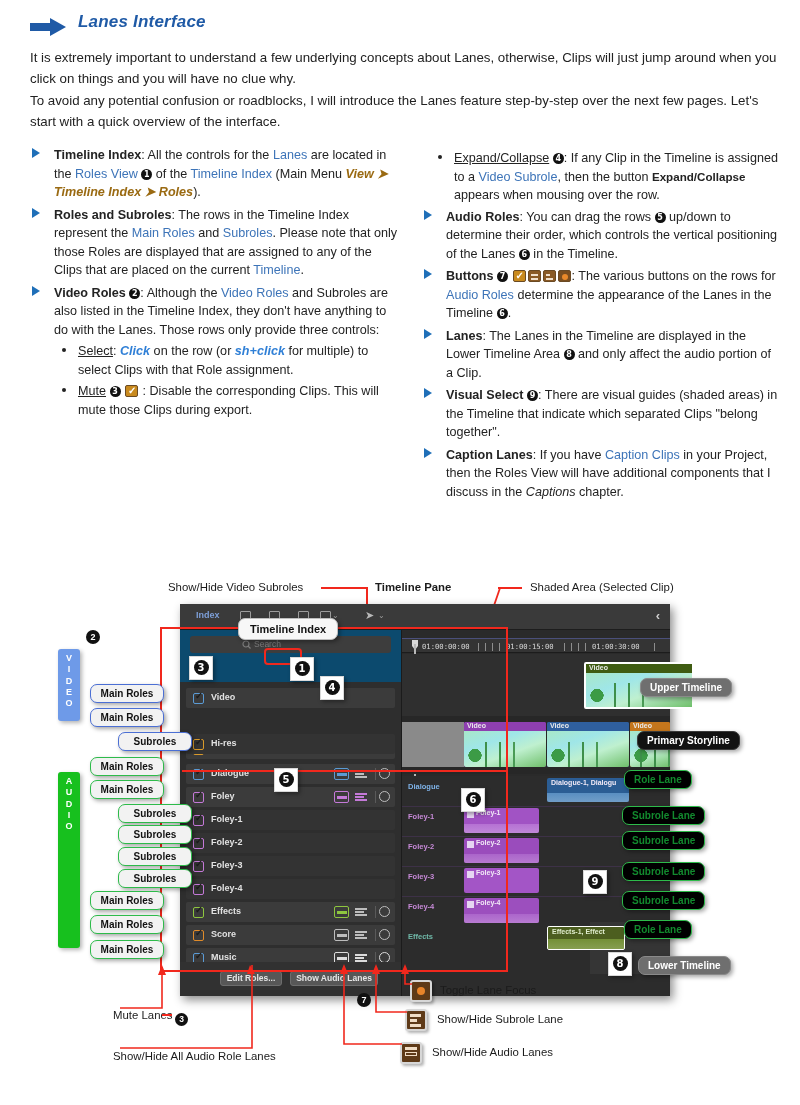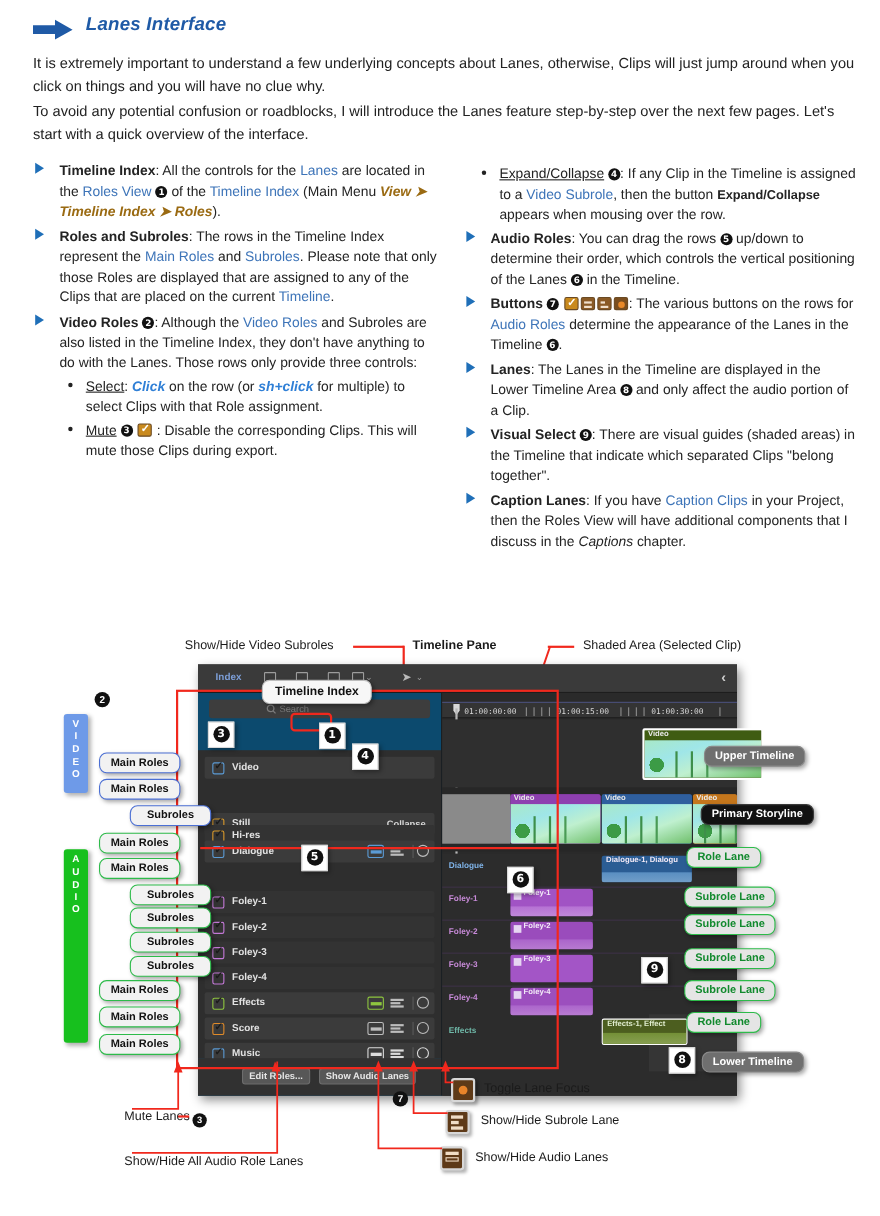--- a/index.html
+++ b/index.html
@@ -152,21 +152,21 @@
 
   #shaded { position:absolute; right:0; top:146px; width:80px; bottom:22px; background:rgba(255,255,255,0.045); }
 
   
   .pill {
     position:absolute; border-radius:7px; padding:3px 9px; font-size:10px; font-weight:bold;
     white-space:nowrap; box-shadow:2px 2px 4px rgba(0,0,0,.35);
   }
   .pill.grey  { background:#6f6f6f; color:#ffffff; border:1px solid #8a8a8a; }
   .pill.black { background:#121212; color:#ffffff; border:1px solid #3a3a3a; }
-  .pill.green { background:#e5e5e5; color:#128a2e; border:1.5px solid #2dbb4a;text-align:right; }
+  .pill.green { background:#000000; color:#128a2e; border:1.5px solid #2dbb4a;text-align:right; }
   .pill.white { background:#f7f7f7; color:#111; border:1px solid #bdbdbd; }
   .pill.blue  { background:#f2f2f2; color:#111; border:1.5px solid #4b6fd4; }
   .pill.grn2  { background:#f2f2f2; color:#111; border:1.5px solid #2dbb4a; }
 
   
   .vbar { position:absolute; width:22px; border-radius:3px; text-align:center;
           font-size:9px; font-weight:bold; color:#ffffff; letter-spacing:0;
           box-shadow:2px 2px 4px rgba(0,0,0,.3); padding-top:4px; line-height:1.25; }
   .vbar.video { background:#6e9ae8; }
   .vbar.audio { background:#17c01e; }
@@ -312,32 +312,46 @@
 
         <div class="row" style="top:6px;">
           <div class="cb" style="border-color:#5b9bd5;"><span style="color:#5b9bd5"></span></div>
           <div class="nm">Video</div>
         </div>
         <div class="row" style="top:29px;margin-top:28px;">
           <div class="cb" style="border-color:#d99a2b;"><span style="color:#d99a2b"></span></div>
           <div class="nm">Still</div>
           <div class="collapse-lbl">Collapse</div>
         </div>
-        <div class="row dark" style="top:68px;">
+        <div class="row dark" style="top:52px;">
           <div class="cb" style="border-color:#d99a2b;"><span style="color:#d99a2b"></span></div>
           <div class="nm">Hi-res</div>
         </div>
 
         <div class="row" style="top:82px;">
           <div class="cb" style="border-color:#5b9bd5;"><span style="color:#5b9bd5"></span></div>
           <div class="nm">Dialogue</div>
           <div class="rbtn b1" style="right:46px; color:#5b9bd5;">
               <i></i>
             </div>
           <div class="rbtn b2" style="right:26px; color:#bdbdbd;">
+              <i style="top:2px;width:12px"></i>
+              <i style="top:5px;width:9px"></i>
+              <i style="top:8px;width:12px"></i>
+            </div>
+          <div class="rsep" style="right:19px;"></div>
+          <div class="rbtn b3" style="right:5px; color:#bdbdbd;"></div>
+        </div>
+        <div class="row" style="top:105px;">
+          <div class="cb" style="border-color:#c479d8;"><span style="color:#c479d8"></span></div>
+          <div class="nm">Foley</div>
+          <div class="rbtn b1" style="right:46px; color:#c479d8;">
+              <i></i>
+            </div>
+          <div class="rbtn b2" style="right:26px; color:#c479d8;">
               <i style="top:2px;width:12px"></i>
               <i style="top:5px;width:9px"></i>
               <i style="top:8px;width:12px"></i>
             </div>
           <div class="rsep" style="right:19px;"></div>
           <div class="rbtn b3" style="right:5px; color:#bdbdbd;"></div>
         </div>
         <div class="row dark" style="top:128px;">
           <div class="cb" style="border-color:#c479d8;"><span style="color:#c479d8"></span></div>
           <div class="nm">Foley-1</div>

